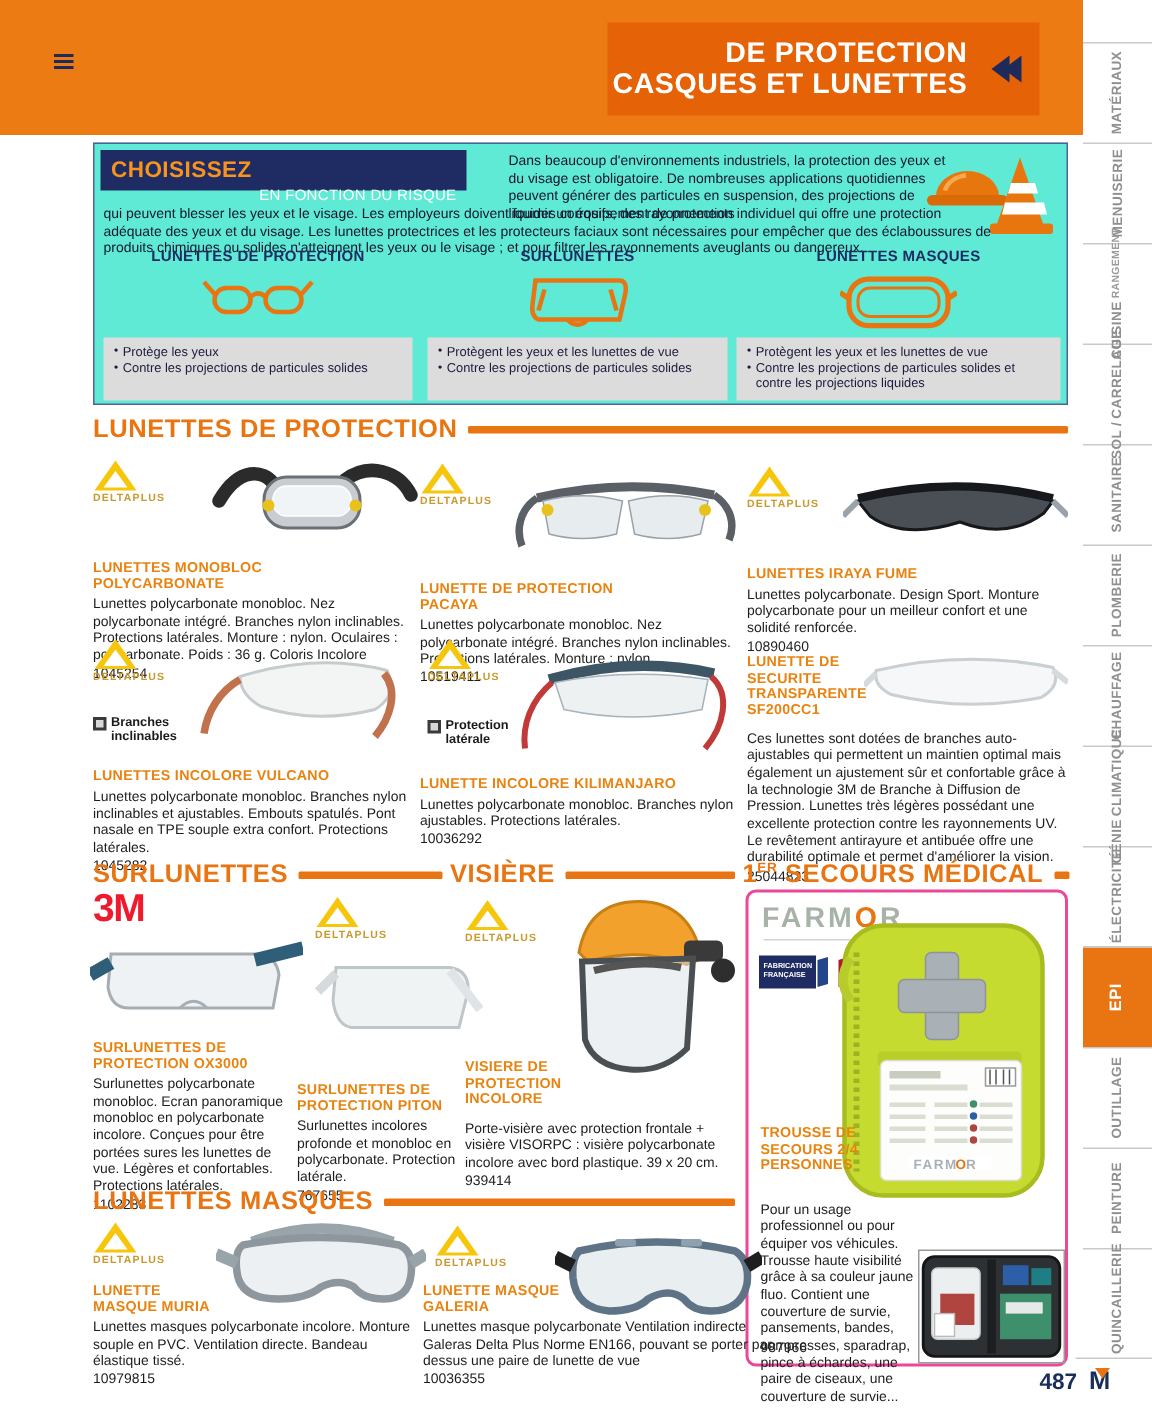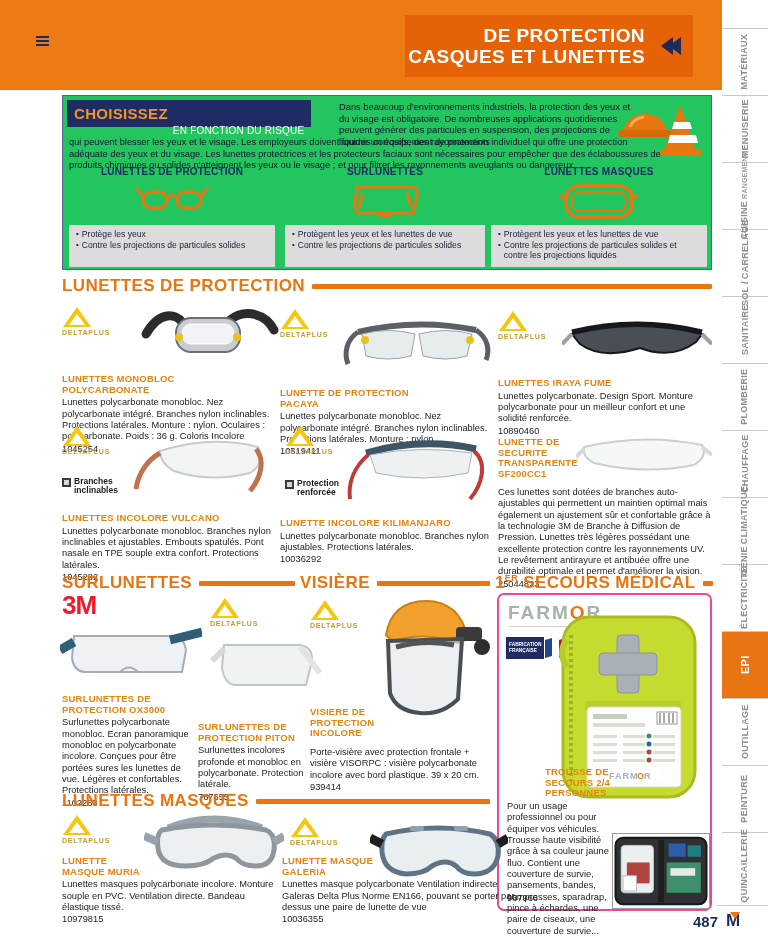--- a/index.html
+++ b/index.html
@@ -17,21 +17,21 @@
   .sidebar{position:absolute;left:722px;top:0;width:46px;height:943px;background:#fff;padding-top:28px;box-sizing:border-box;}
   .tab{height:66px;display:flex;align-items:center;justify-content:center;border-top:1px solid #C9C9C9;cursor:pointer;}
   .tab .rot{transform:rotate(-90deg);white-space:nowrap;display:flex;align-items:center;gap:2px;}
   .tab .l1{font-size:9px;font-weight:bold;color:#8F8F8F;letter-spacing:.3px;text-align:center;}
   .tab .l2{font-size:7px;font-weight:bold;color:#9a9a9a;letter-spacing:.2px;text-align:center;}
   .tab .rot>div{line-height:1.05;}
   .tab .stack{display:flex;flex-direction:column;align-items:center;}
   .tab.active{background:#E87511;}
   .tab.active .l1{color:#fff;font-size:11px;}
   
-  .riskbox{position:absolute;left:62px;top:95px;width:650px;height:175px;background:#22c55e;border:1px solid #55609A;box-sizing:border-box;}
+  .riskbox{position:absolute;left:62px;top:95px;width:650px;height:175px;background:#5eead4;border:1px solid #55609A;box-sizing:border-box;}
   .riskhead{position:absolute;left:4px;top:4px;height:27px;background:#1E2C63;display:flex;align-items:center;gap:5px;padding:0 7px;}
   .rh-orange{color:#F7941D;font-weight:800;font-size:15px;letter-spacing:.3px;}
   .rh-white{color:#fff;font-weight:400;font-size:10px;letter-spacing:.2px;margin-top:33px;}
   .riskintro{position:absolute;left:276px;top:6px;width:296px;font-size:9.3px;line-height:1.25;color:#14142e;}
   .riskbody{position:absolute;left:6px;top:41px;width:592px;font-size:9.3px;line-height:1.25;color:#14142e;}
   .helmetimg{position:absolute;right:3px;top:1px;}
   .rcol-h{position:absolute;font-size:10px;font-weight:800;color:#1E2C63;text-align:center;letter-spacing:.2px;}
   .rcol-i{position:absolute;display:flex;justify-content:center;}
   .graybox{position:absolute;top:129px;height:42px;background:#DCDCDC;padding:4px 7px;box-sizing:border-box;font-size:8.6px;color:#1b1b3a;line-height:1.25;}
   .graybox .bl{display:flex;gap:3px;}
@@ -351,21 +351,21 @@
     <div class="hero" style="height:95px;">
       <div class="dp" style="left:5px;top:2px;">
         <svg width="30" height="22" viewBox="0 0 30 22">
             <polygon points="15,1 29,21 1,21" fill="#F6C60C"></polygon>
             <polygon points="15,8 23,19 7,19" fill="#fff"></polygon>
           </svg>
         <span class="dptxt">DELTAPLUS</span>
       </div>
       <div class="badge" style="left:5px;top:56px;">
         <span class="bicon"></span>
-        <span class="btxt">Protection renforcée</span>
+        <span class="btxt">Protection latérale</span>
       </div>
       <svg class="pimg" style="left:60px;top:2px;" width="158" height="90" viewBox="0 0 158 90">
         <path d="M26 28 Q82 12 136 24" stroke="#3E5566" stroke-width="7" fill="none"></path>
         <path d="M30 30 Q80 20 132 28 L128 48 Q82 58 36 48 Z" fill="#EDF1F2" stroke="#A8B2BA"></path>
         <path d="M28 30 C14 42 8 58 10 74" stroke="#C03A3A" stroke-width="4" fill="none"></path>
         <path d="M134 26 C148 38 142 60 130 74" stroke="#C03A3A" stroke-width="4" fill="none"></path>
       </svg>
     </div>
     <div class="ptitle" style="width:210px;">LUNETTE INCOLORE KILIMANJARO</div>
     <div class="pdesc">Lunettes polycarbonate monobloc. Branches nylon ajustables. Protections latérales.</div>
@@ -497,21 +497,21 @@
         <circle cx="96" cy="125" r="2.5" fill="#3E8F6B"></circle>
           <circle cx="96" cy="133" r="2.5" fill="#2C5FA8"></circle>
           <circle cx="96" cy="141" r="2.5" fill="#B0453F"></circle>
           <circle cx="96" cy="149" r="2.5" fill="#B0453F"></circle>
       </g>
       <rect x="52" y="160" width="56" height="9" fill="#fff"></rect>
       <text x="56" y="168" font-size="9" font-weight="bold" fill="#A9B0B6" letter-spacing="1">FARM</text>
       <text x="84" y="168" font-size="9" font-weight="bold" fill="#E87511">O</text>
       <text x="91" y="168" font-size="9" font-weight="bold" fill="#A9B0B6">R</text>
     </svg>
-    <div class="ptitle" style="position:absolute;left:8px;top:172px;width:90px;margin-left:38px;">TROUSSE DE SECOURS 2/4 PERSONNES</div>
+    <div class="ptitle" style="position:absolute;left:8px;top:156px;width:90px;">TROUSSE DE SECOURS 2/4 PERSONNES</div>
     <div class="pdesc" style="position:absolute;left:8px;top:206px;width:102px;margin:0;">Pour un usage professionnel ou pour équiper vos véhicules. Trousse haute visibilité grâce à sa couleur jaune fluo. Contient une couverture de survie, pansements, bandes, compresses, sparadrap, pince à échardes, une paire de ciseaux, une couverture de survie...</div>
     <div class="pref" style="position:absolute;left:8px;top:298px;margin:0;">987966</div>
     <svg class="kitopen" width="96" height="74" viewBox="0 0 100 78">
       <rect x="2" y="4" width="96" height="70" rx="8" fill="#2E3133" stroke="#151617" stroke-width="2"></rect>
       <rect x="47" y="6" width="6" height="66" fill="#1c1e1f"></rect>
       <rect x="8" y="12" width="34" height="50" rx="4" fill="#ECEFF0" stroke="#c5c9cb"></rect>
       <rect x="14" y="30" width="24" height="22" fill="#B0453F"></rect>
       <rect x="10" y="44" width="14" height="16" fill="#fff" stroke="#bbb"></rect>
       <rect x="58" y="10" width="18" height="14" fill="#2C5FA8"></rect>
       <rect x="78" y="12" width="14" height="12" fill="#1F7E84"></rect>

